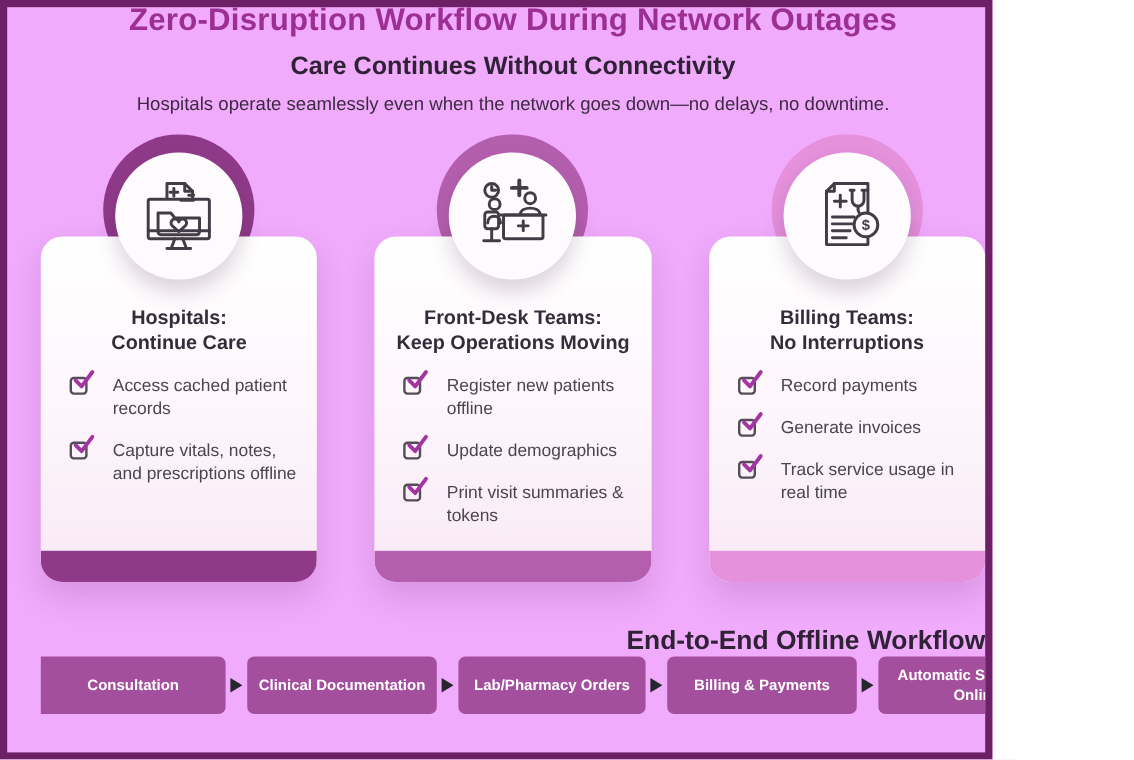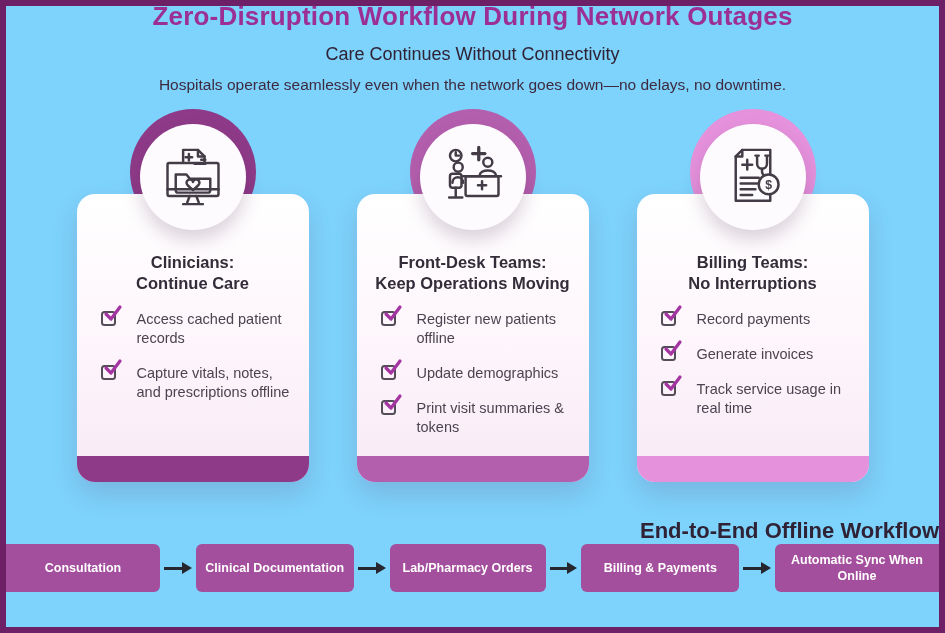--- a/index.html
+++ b/index.html
@@ -1,30 +1,31 @@
 <!DOCTYPE html>
 <html style="--frame: #6e2066; --title: #9c2f94; --heading: #2f2235; --check: #a334a1; --flow_box: #a44f9d; --arrow: #26262e;"><head>
 <meta charset="utf-8">
 <style>
   html,body{margin:0;padding:0;background:#fff;}
   .frame{
-    box-sizing:border-box;width:945px;height:633px;
+    box-sizing:border-box;width:827px;height:633px;
     border:6px solid var(--frame,#6e2066);
-    background:#7dd3fc;overflow:hidden;
+    background:#f0abfc;overflow:hidden;
     font-family:"Liberation Sans",sans-serif;
     position:relative;
+    padding-left:28px;
   }
   .title{
     margin:-5px 0 0;text-align:center;
     font-size:26px;font-weight:800;letter-spacing:.2px;
     color:var(--title,#9c2f94);
   }
   .subtitle{
     margin:12px 0 0;text-align:center;
-    font-size:18px;font-weight:400;color:var(--heading,#2f2235);
+    font-size:21px;font-weight:700;color:var(--heading,#2f2235);
   }
   .tagline{
     margin:11px 0 0;text-align:center;
     font-size:15.5px;font-weight:500;color:#3d2a41;
   }
   .cards-row{display:flex;justify-content:center;gap:48px;margin-top:100px;}
   .card{position:relative;width:232px;height:288px;}
   .ring{
     position:absolute;top:-85px;left:50%;transform:translateX(-50%);
     width:126px;height:126px;border-radius:50%;
@@ -92,21 +93,21 @@
   <h1 class="title">Zero-Disruption Workflow During Network Outages</h1>
   <h2 class="subtitle">Care Continues Without Connectivity</h2>
   <p class="tagline">Hospitals operate seamlessly even when the network goes down—no delays, no downtime.</p>
 
   <div class="cards-row">
 
     <div class="card" style="--accent: #8e3a88;">
       <div class="ring"></div>
       <div class="card-box">
         <div class="card-title">
-          <div>Clinicians:</div>
+          <div>Hospitals:</div>
           <div>Continue Care</div>
         </div>
         <ul class="card-list">
           <li class="card-item">
             <span class="checkbox">
                 <svg width="20" height="18" viewBox="0 0 20 18">
                   <path d="M3 9 l5 5 L17 2" stroke="currentColor" stroke-width="3.2" fill="none" stroke-linecap="round" stroke-linejoin="round"></path>
                 </svg>
               </span>
             <span>Access cached patient records</span>

